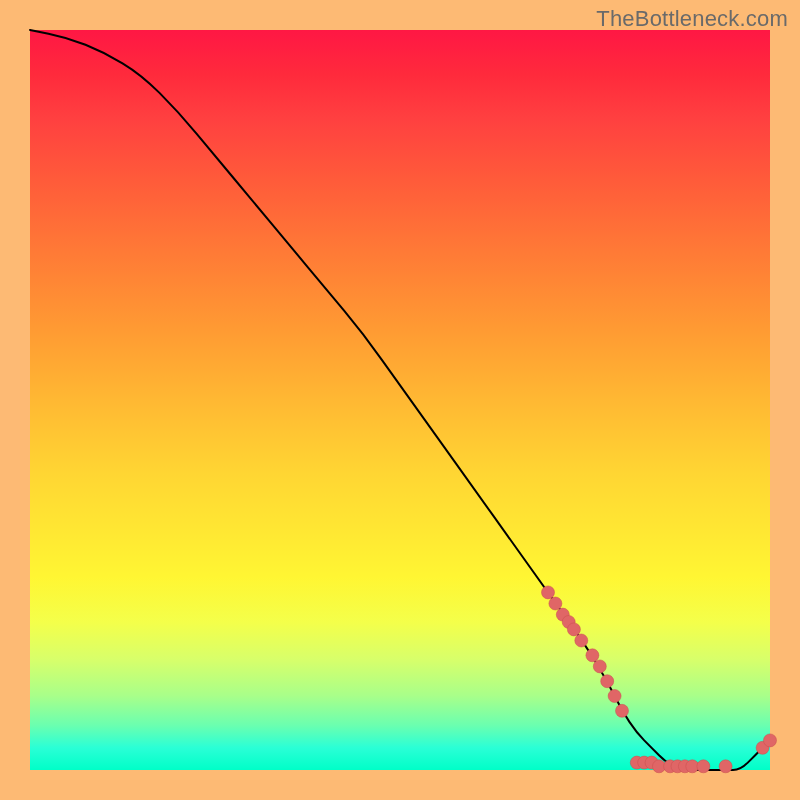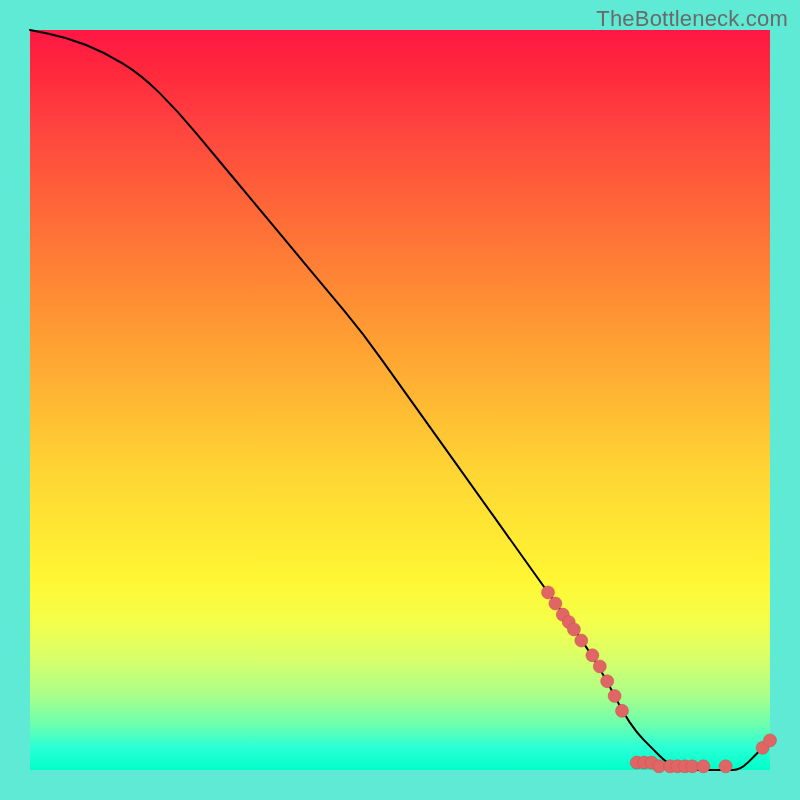--- a/index.html
+++ b/index.html
@@ -1,21 +1,21 @@
 <!DOCTYPE html>
 <html><head>
 <meta charset="utf-8">
 <style>
   * { margin: 0; padding: 0; box-sizing: border-box; }
   html, body { width: 800px; height: 800px; background: #000; overflow: hidden; }
   .stage {
     position: relative;
     width: 800px;
     height: 800px;
-    background: #5eead4;
+    background: #fdba74;
   }
   .plot-area {
     position: absolute;
     left: 30px;
     top: 30px;
     width: 740px;
     height: 740px;
     background: linear-gradient(to bottom,
       #ff1744 0%,
       #ff2a3c 6%,

